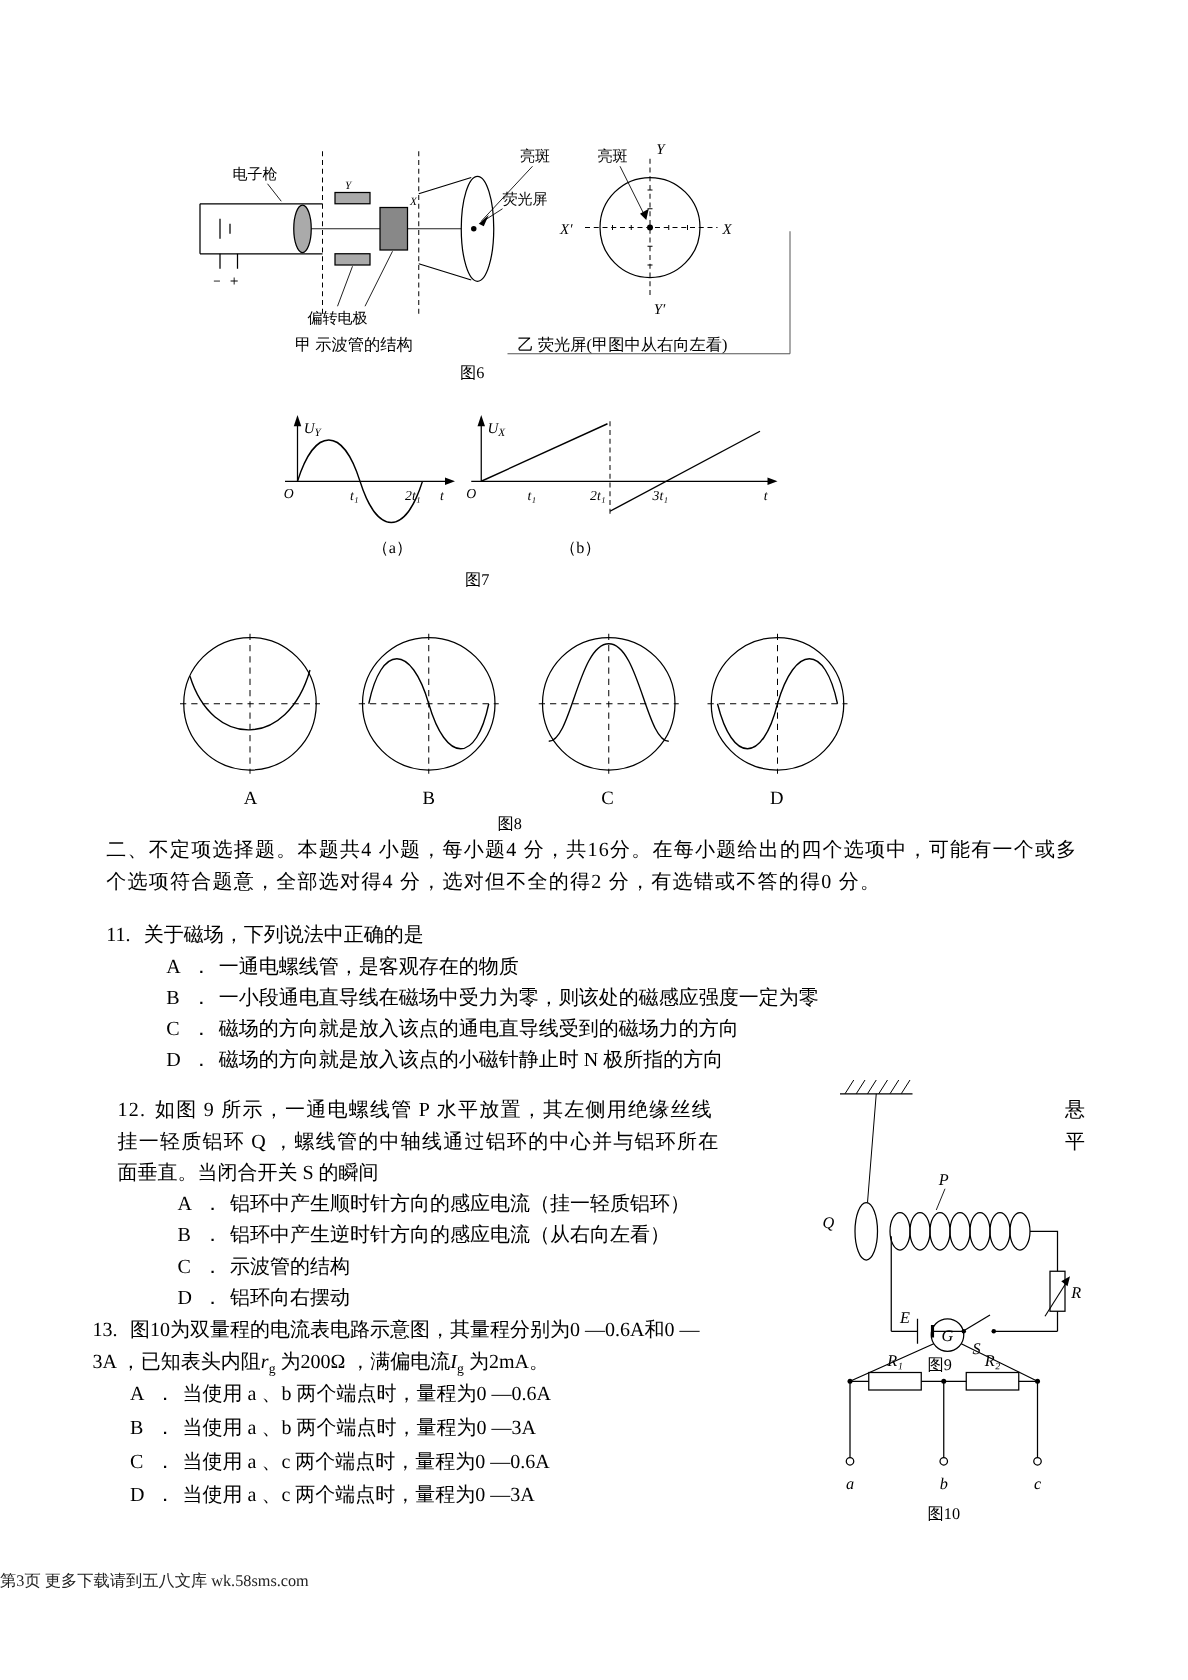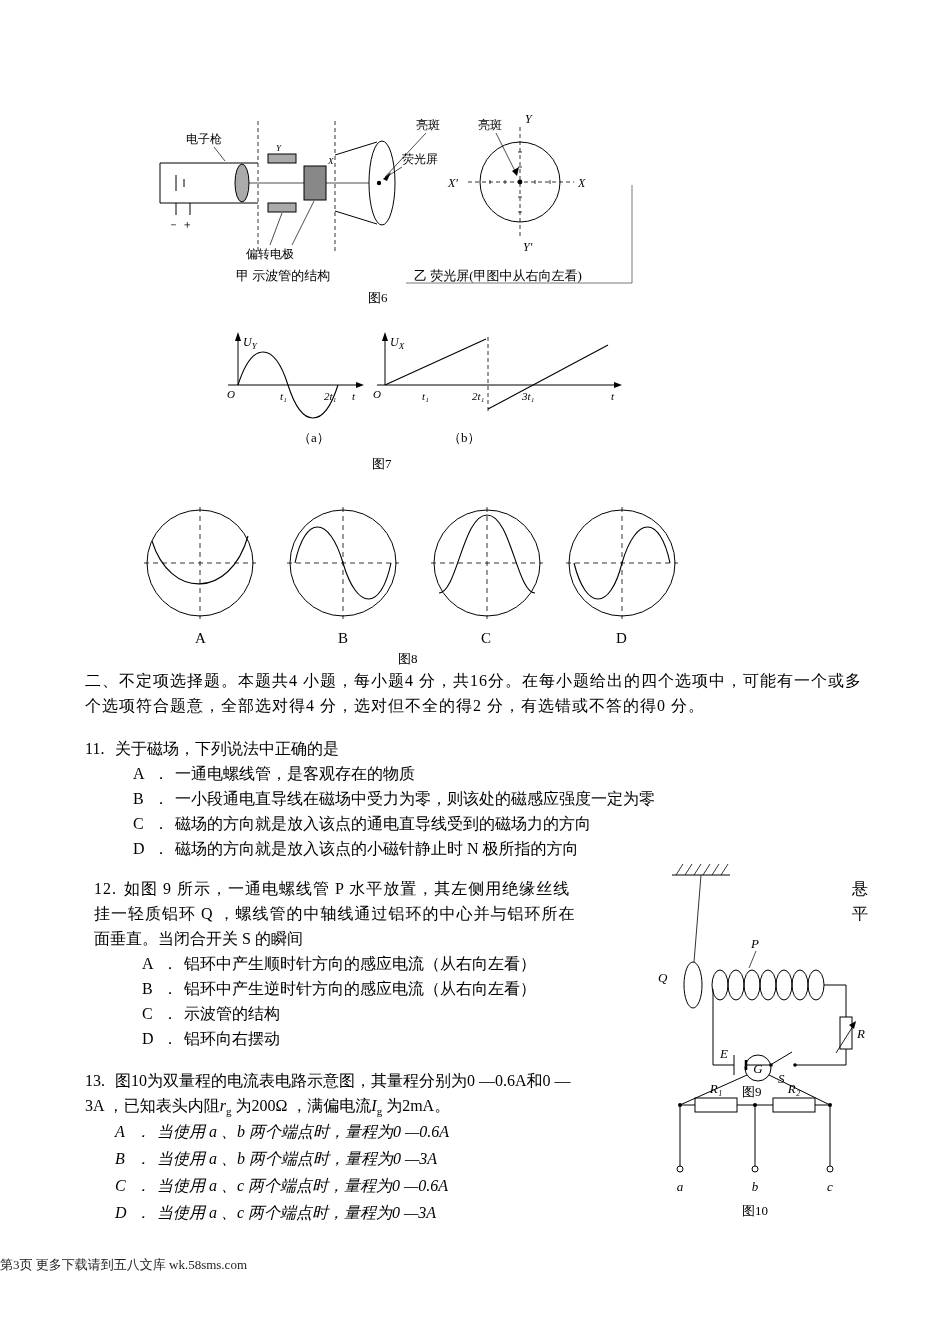--- a/index.html
+++ b/index.html
@@ -12,21 +12,21 @@
     font-family: "Liberation Serif", "DejaVu Serif", serif;
     color: #000;
     overflow: hidden;
   }
   .abs { position: absolute; }
   .line { height: 25px; line-height: 25px; font-size: 16px; white-space: nowrap; }
   .line13 { height: 27px; line-height: 27px; font-size: 16px; white-space: nowrap; }
   .ls { letter-spacing: 1px; }
   .qnum { display: inline-block; width: 30px; }
   .optrow { padding-left: 48px; }
-  .optrow13 { padding-left: 30px; font-style: italic; }
+  .optrow13 { padding-left: 30px; }
   .optlabel { display: inline-block; min-width: 20px; }
   .optdot { display: inline-block; min-width: 22px; }
   sub { font-size: 11px; }
   i { font-style: italic; }
   svg text { font-family: "Liberation Serif", "DejaVu Serif", serif; fill: #000; }
   .footer { position: absolute; left: 0; right: 0; top: 1256px; font-size: 13px; color: #222; }
 </style>
 </head>
 <body>
 
@@ -154,21 +154,21 @@
     <div class="line optrow"><span class="optlabel">C</span><span class="optdot">．</span><span>磁场的方向就是放入该点的通电直导线受到的磁场力的方向</span></div>
     <div class="line optrow"><span class="optlabel">D</span><span class="optdot">．</span><span>磁场的方向就是放入该点的小磁针静止时 N 极所指的方向</span></div>
   </div>
 
   <div class="abs" style="left:94px; top:876px; width:760px;">
     <div class="line ls">
       <span class="qnum">12.</span><span>如图 9 所示，一通电螺线管 P 水平放置，其左侧用绝缘丝线</span>
     </div>
     <div class="line ls"><span>挂一轻质铝环 Q ，螺线管的中轴线通过铝环的中心并与铝环所在</span></div>
     <div class="line"><span>面垂直。当闭合开关 S 的瞬间</span></div>
-    <div class="line optrow"><span class="optlabel">A</span><span class="optdot">．</span><span>铝环中产生顺时针方向的感应电流（从右向左看）</span></div>
+    <div class="line optrow"><span class="optlabel">A</span><span class="optdot">．</span><span>铝环中产生顺时针方向的感应电流（挂一轻质铝环）</span></div>
     <div class="line optrow"><span class="optlabel">B</span><span class="optdot">．</span><span>铝环中产生逆时针方向的感应电流（从右向左看）</span></div>
     <div class="line optrow"><span class="optlabel">C</span><span class="optdot">．</span><span>示波管的结构</span></div>
     <div class="line optrow"><span class="optlabel">D</span><span class="optdot">．</span><span>铝环向右摆动</span></div>
   </div>
   <span class="abs line" style="left:852px; top:876px;">悬</span>
   <span class="abs line" style="left:852px; top:901px;">平</span>
 
   <svg class="abs" style="left:650px; top:855px;" width="235" height="245" viewBox="0 0 235 245">
     <g stroke="#000" fill="none" stroke-width="1">
       <path d="M 22 20 H 80"></path>
@@ -197,21 +197,21 @@
       <path d="M 106 96 L 99 113" stroke-width="0.7"></path>
     </g>
     <text x="8" y="127" font-size="13" font-style="italic">Q</text>
     <text x="101" y="93" font-size="13" font-style="italic">P</text>
     <text x="70" y="203" font-size="13" font-style="italic">E</text>
     <text x="128" y="228" font-size="13" font-style="italic">S</text>
     <text x="207" y="183" font-size="13" font-style="italic">R</text>
     <text x="92" y="241" font-size="13">图9</text>
   </svg>
 
-  <div class="abs" style="left:85px; top:1052px; width:640px;margin-top:16px;">
+  <div class="abs" style="left:74px; top:1052px; width:640px;">
     <div class="line">
       <span class="qnum">13.</span><span>图10为双量程的电流表电路示意图，其量程分别为0 —0.6A和0 —</span>
     </div>
     <div class="line">
       <span>3A ，已知表头内阻</span><i>r</i><sub>g</sub><span> 为200Ω ，满偏电流</span><i>I</i><sub>g</sub><span> 为2mA。</span>
     </div>
     <div class="line13 optrow13"><span class="optlabel">A</span><span class="optdot">．</span><span>当使用 a 、b 两个端点时，量程为0 —0.6A</span></div>
     <div class="line13 optrow13"><span class="optlabel">B</span><span class="optdot">．</span><span>当使用 a 、b 两个端点时，量程为0 —3A</span></div>
     <div class="line13 optrow13"><span class="optlabel">C</span><span class="optdot">．</span><span>当使用 a 、c 两个端点时，量程为0 —0.6A</span></div>
     <div class="line13 optrow13"><span class="optlabel">D</span><span class="optdot">．</span><span>当使用 a 、c 两个端点时，量程为0 —3A</span></div>

